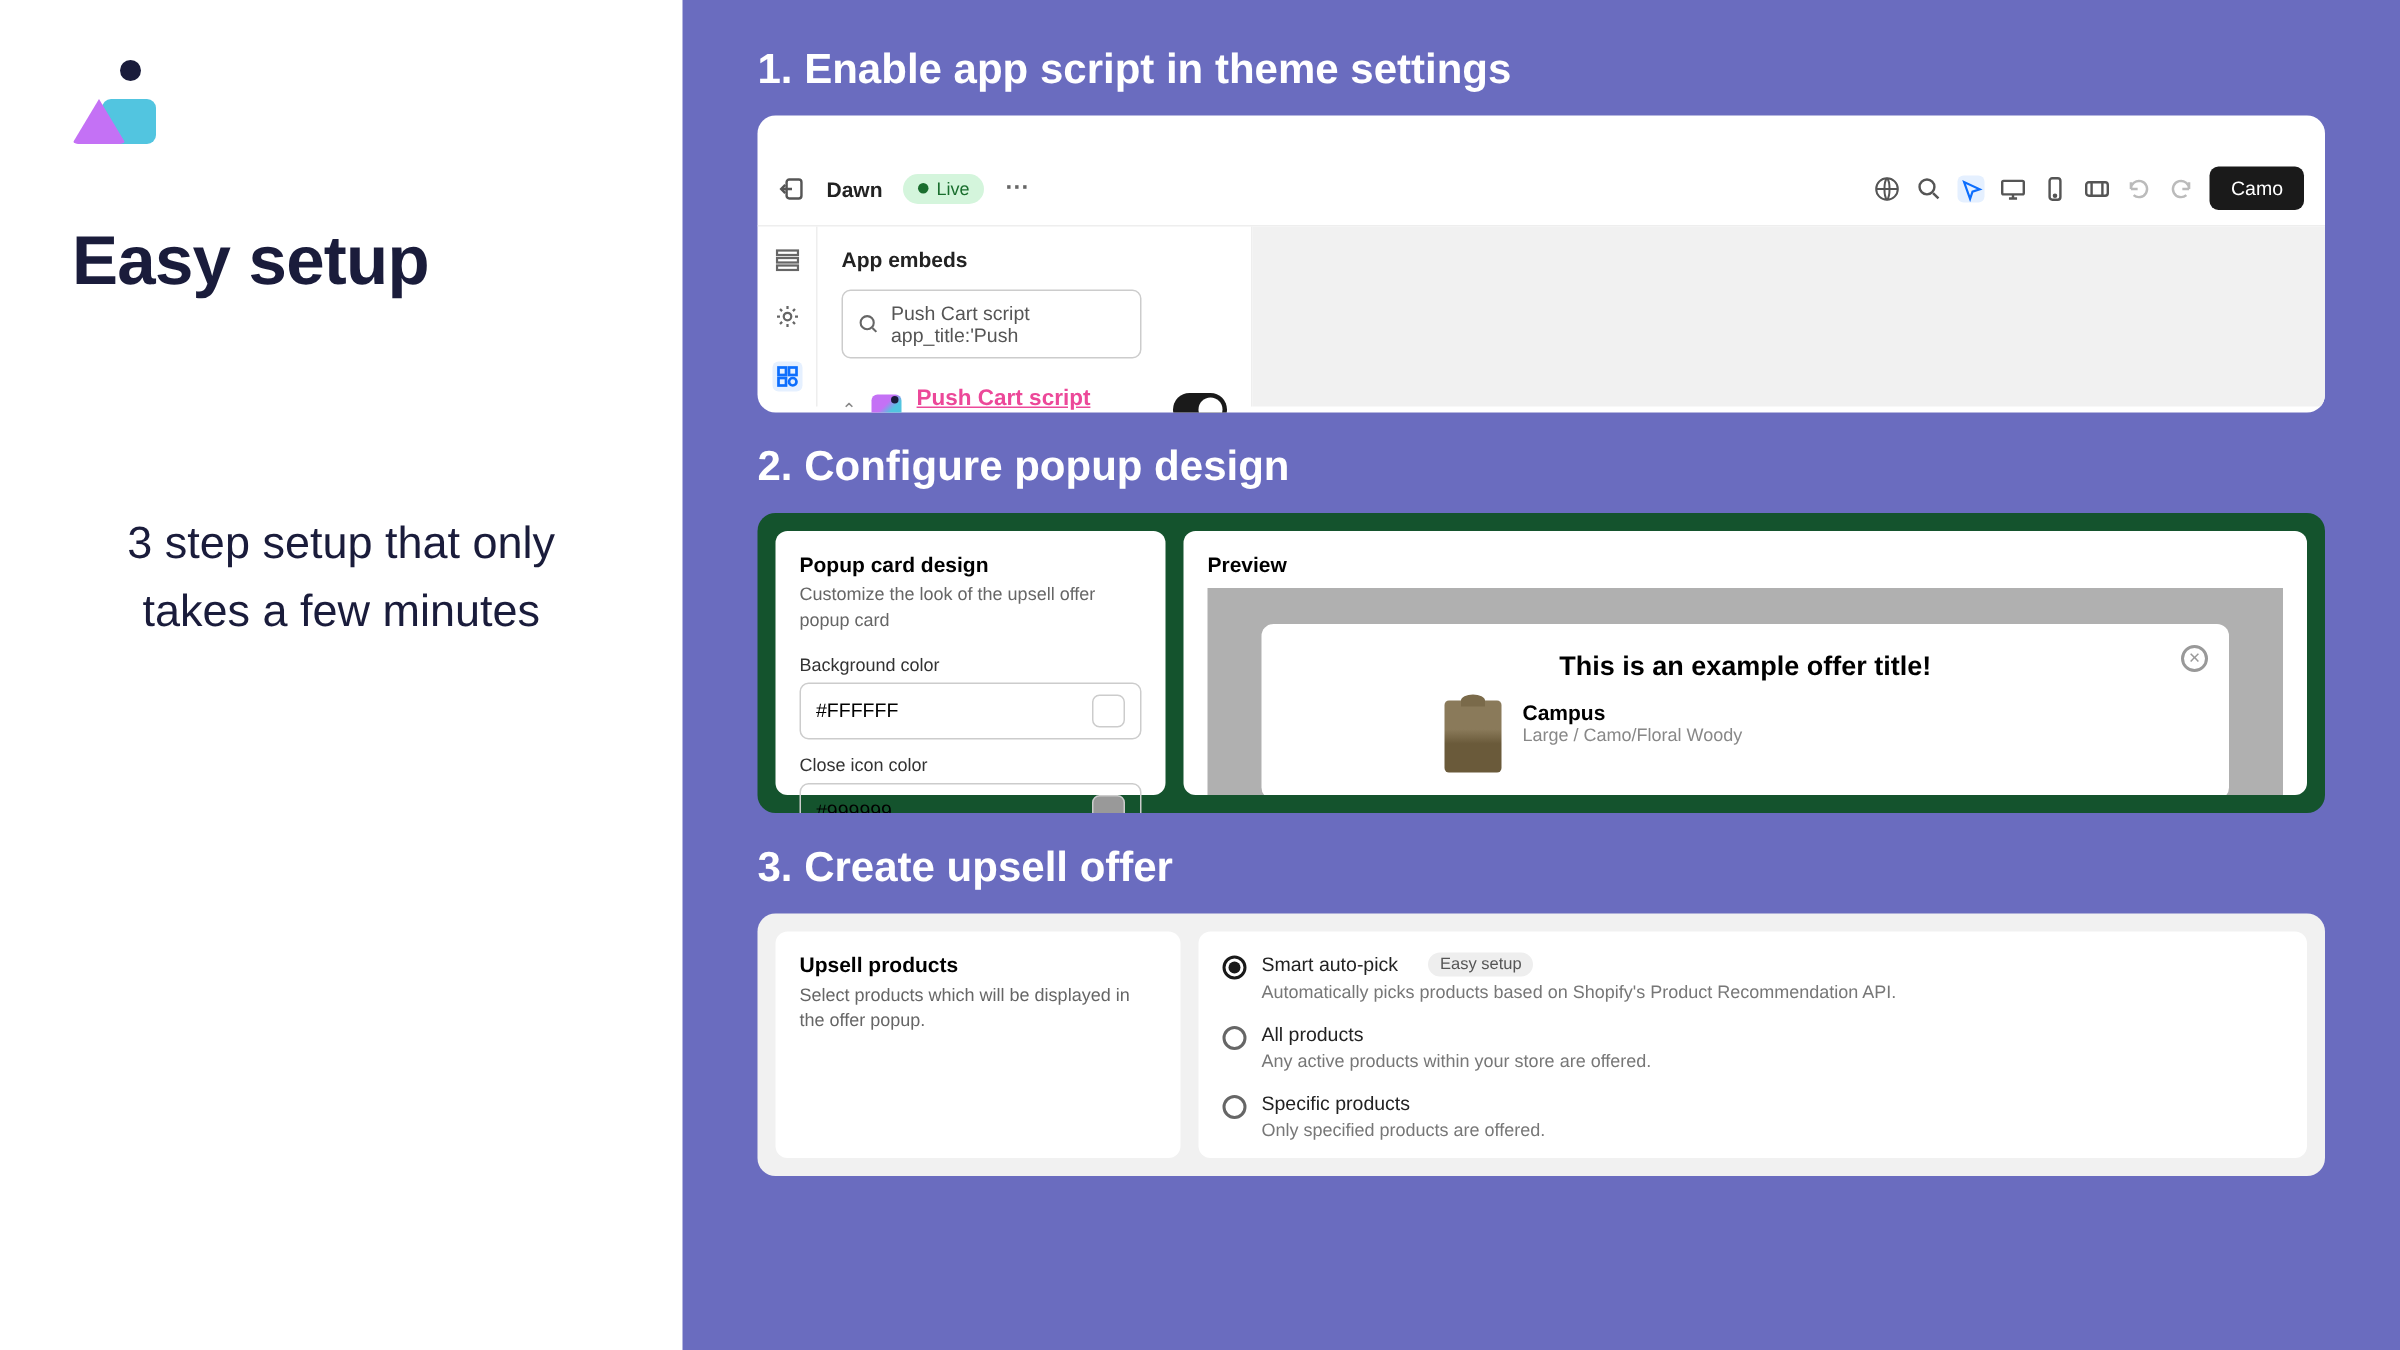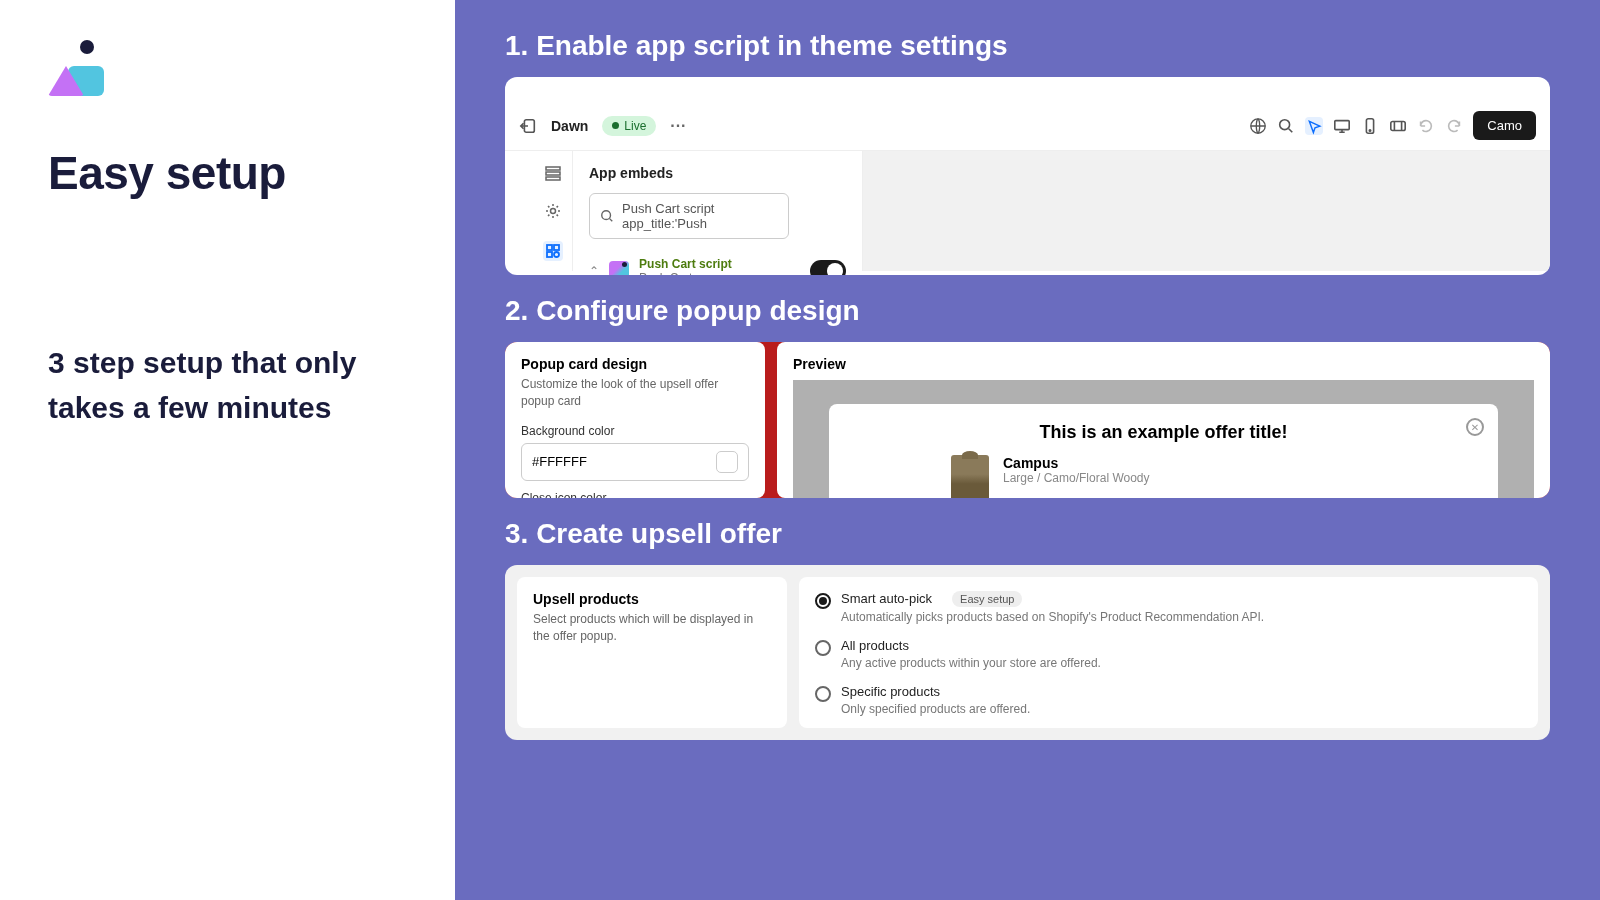--- a/index.html
+++ b/index.html
@@ -3,56 +3,56 @@
 <meta charset="utf-8">
 <style>
 * { margin: 0; padding: 0; box-sizing: border-box; font-family: -apple-system, BlinkMacSystemFont, 'Segoe UI', sans-serif; }
 body { width: 1600px; height: 900px; display: flex; overflow: hidden; }
 .left { width: 455px; background: #fff; padding: 40px 48px; display: flex; flex-direction: column; }
 .logo { width: 56px; height: 56px; position: relative; margin-bottom: 50px; }
 .logo-dot { width: 14px; height: 14px; background: #1a1c3b; border-radius: 50%; position: absolute; top: 0; right: 10px; }
 .logo-tri1 { width: 0; height: 0; border-left: 18px solid transparent; border-right: 18px solid transparent; border-bottom: 30px solid #c471f5; position: absolute; bottom: 0; left: 0; border-radius: 4px; }
 .logo-tri2 { width: 36px; height: 30px; background: #52c5e0; position: absolute; bottom: 0; right: 0; border-radius: 6px 6px 6px 0; }
 .title { font-size: 46px; font-weight: 800; color: #1a1c3b; margin-bottom: 140px; letter-spacing: -0.5px; }
-.subtitle { font-size: 30px; color: #1a1c3b; line-height: 1.5; font-weight: 700; }
+.subtitle { font-size: 30px; color: #1a1c3b; text-align: center; line-height: 1.5; font-weight: 400; }
 .right { flex: 1; background: #6a6cbf; padding: 30px 50px 0; overflow: hidden; }
 .step-title { font-size: 28px; font-weight: 800; color: #fff; margin-bottom: 15px; }
 .card { background: #fff; border-radius: 12px; margin-bottom: 20px; overflow: hidden; }
 .card1 { height: 198px; }
 .topbar { height: 50px; display: flex; align-items: center; padding: 0 14px; border-bottom: 1px solid #eee; gap: 14px; margin-top: 24px; }
 .exit-icon, .ic { width: 18px; height: 18px; display: inline-block; }
 .theme-name { font-size: 14px; font-weight: 600; color: #222; }
 .live-badge { display: flex; align-items: center; gap: 5px; background: #d4f5dc; border-radius: 10px; padding: 3px 10px; font-size: 12px; font-weight: 500; color: #1a6e2e; }
 .live-dot { width: 7px; height: 7px; background: #1a6e2e; border-radius: 50%; }
 .dots { color: #666; font-weight: 700; }
 .spacer { flex: 1; }
 .topbar-icons { display: flex; align-items: center; gap: 10px; }
 .topbar-icons .ic { color: #555; }
 .ic-select { color: #0d6efd; background: #e5f0ff; border-radius: 4px; padding: 2px; }
 .save-btn { background: #1a1a1a; color: #fff; border: none; border-radius: 6px; padding: 7px 14px; font-size: 13px; font-weight: 500; cursor: pointer; }
 .undo-ic { color: #999; }
-.c1-body { display: flex; height: 120px; padding-left: 28px; }
+.c1-body { display: flex; height: 120px; }
 .sidebar-rail { width: 40px; border-right: 1px solid #eee; display: flex; flex-direction: column; align-items: center; padding-top: 14px; gap: 22px; }
 .rail-ic { width: 16px; height: 16px; color: #666; }
 .rail-ic.active { color: #0d6efd; background: #e5f0ff; border-radius: 4px; padding: 2px; width: 20px; height: 20px; }
 .embeds-panel { padding: 14px 16px; flex: 0 0 290px; border-right: 1px solid #eee;}
 .panel-title { font-size: 14px; font-weight: 600; color: #222; margin-bottom: 12px; }
 .search-box { border: 1px solid #ccc; border-radius: 6px; padding: 7px 10px; display: flex; align-items: center; gap: 8px; font-size: 13px; color: #555; margin-bottom: 18px; width:200px}
 .search-ic { width: 14px; height: 14px; color: #666; }
 .embed-item { display: flex; align-items: center; gap: 10px; }
 .chev { color: #888; font-size: 12px;}
 .app-ic { width: 20px; height: 20px; background: linear-gradient(135deg, #c471f5 40%, #52c5e0 60%); border-radius: 4px; position:relative;}
 .app-ic::after{content:'';position:absolute;width:5px;height:5px;background:#1a1c3b;border-radius:50%;top:1px;right:2px;}
 .embed-text { flex: 1; }
-.embed-title { font-size: 12px; font-weight: 600; color: #4d7c0f; }
+.embed-title { font-size: 15px; font-weight: 600; color: #ec4899; text-decoration: underline; }
 .embed-sub { font-size: 12px; color: #777; }
 .toggle { width: 36px; height: 22px; background: #1a1a1a; border-radius: 11px; position: relative; }
 .toggle::after { content: ''; position: absolute; width: 16px; height: 16px; background: #fff; border-radius: 50%; top: 3px; right: 3px; }
 
-.card2 { height: 156px; display: flex; gap: 12px; background:#b91c1c; }
+.card2 { height: 200px; display: flex; padding: 12px; gap: 12px; background:#14532d; }
 .panel { background: #fff; border-radius: 8px; padding: 14px 16px; }
 .p-left { flex: 0 0 260px; }
 .p-right { flex: 1; overflow:hidden;}
 .p-head { font-size: 14px; font-weight: 600; margin-bottom: 4px; }
 .p-desc { font-size: 12px; color: #666; margin-bottom: 14px; line-height: 1.4; }
 .field-label { font-size: 12px; color: #333; margin-bottom: 5px; }
 .color-input { border: 1px solid #ccc; border-radius: 6px; padding: 7px 10px; display: flex; align-items: center; justify-content: space-between; font-size: 13px; margin-bottom: 10px; }
 .swatch { width: 22px; height: 22px; border: 1px solid #ccc; border-radius: 5px; }
 .swatch.gray { background: #999; }
 .preview-area { background: #b0b0b0; margin-top: 8px; padding: 24px 36px 0; border-radius:0;}

